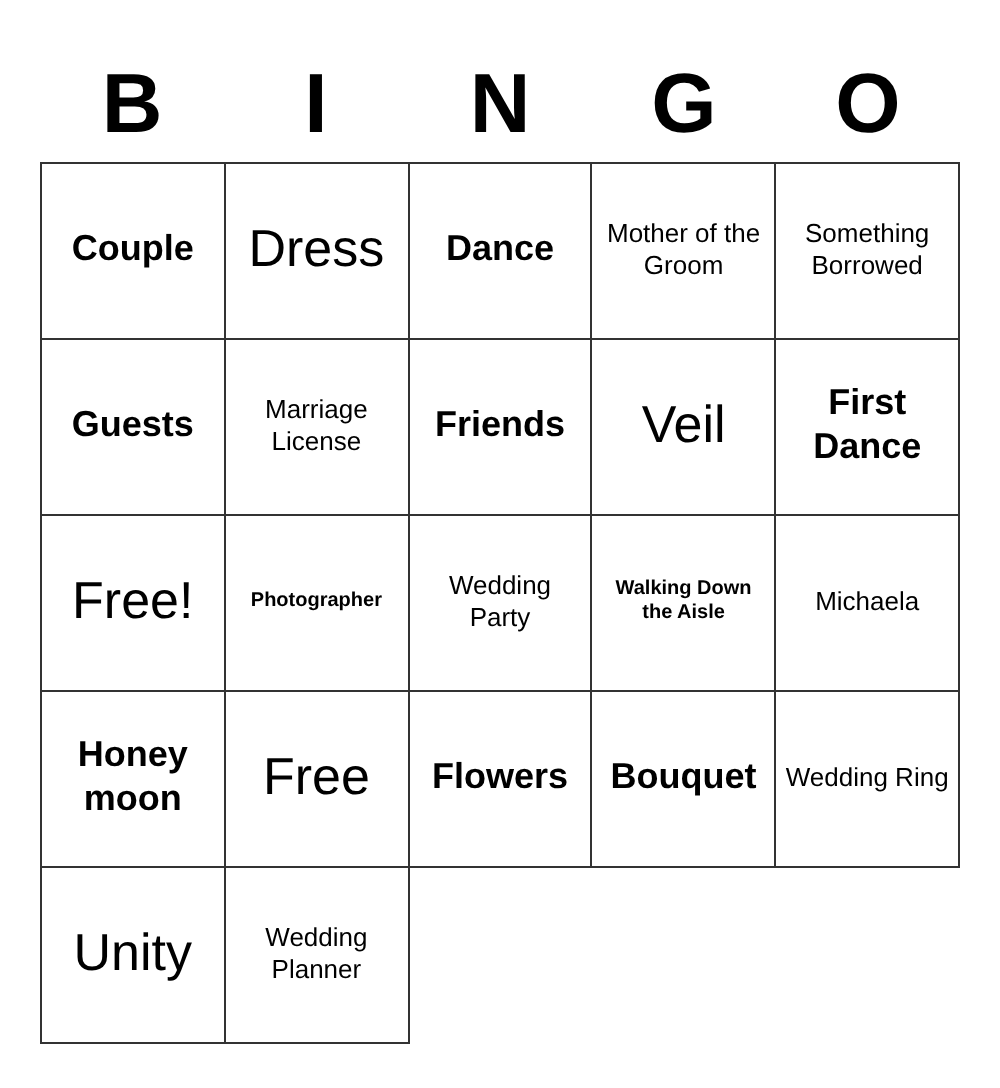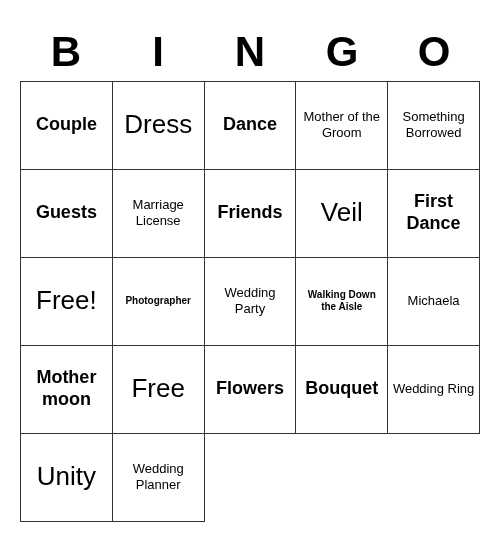--- a/index.html
+++ b/index.html
@@ -115,21 +115,21 @@
       <div class="bingo-cell">
         <span class="cell-text size-small">Wedding Party</span>
       </div>
       <div class="bingo-cell">
         <span class="cell-text size-xsmall">Walking Down the Aisle</span>
       </div>
       <div class="bingo-cell">
         <span class="cell-text size-small">Michaela</span>
       </div>
       <div class="bingo-cell">
-        <span class="cell-text size-medium">Mother moon</span>
+        <span class="cell-text size-medium">Honey moon</span>
       </div>
       <div class="bingo-cell">
         <span class="cell-text size-large">Free</span>
       </div>
       <div class="bingo-cell">
         <span class="cell-text size-medium">Flowers</span>
       </div>
       <div class="bingo-cell">
         <span class="cell-text size-medium">Bouquet</span>
       </div>

